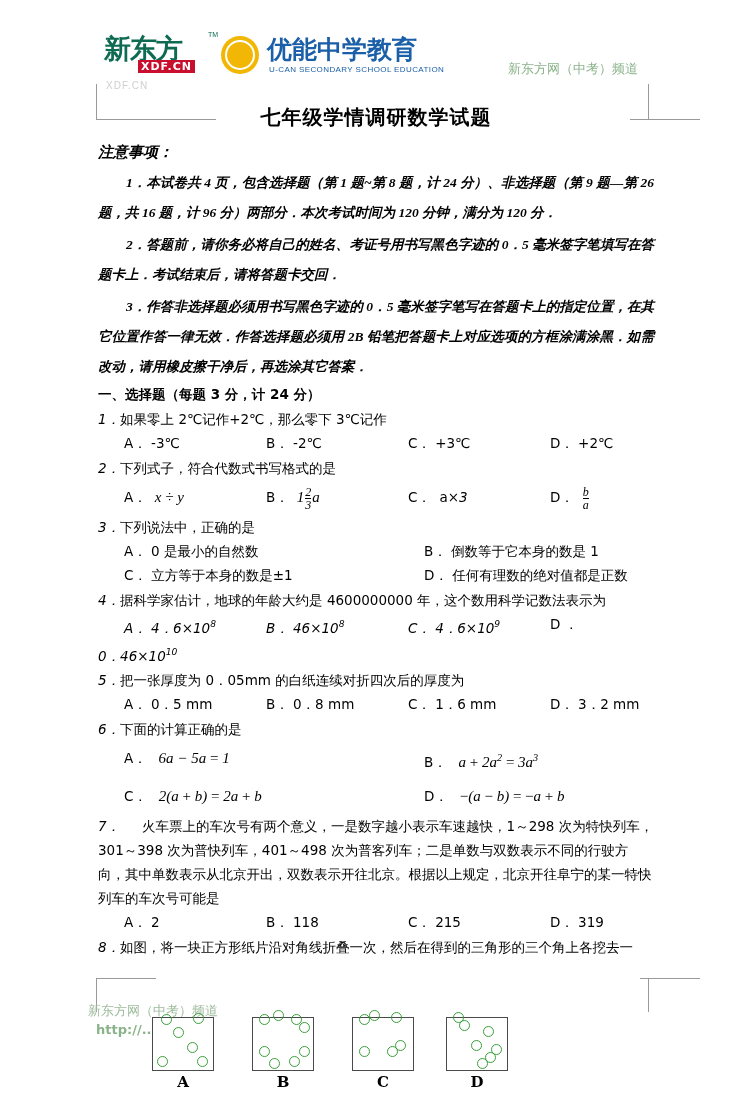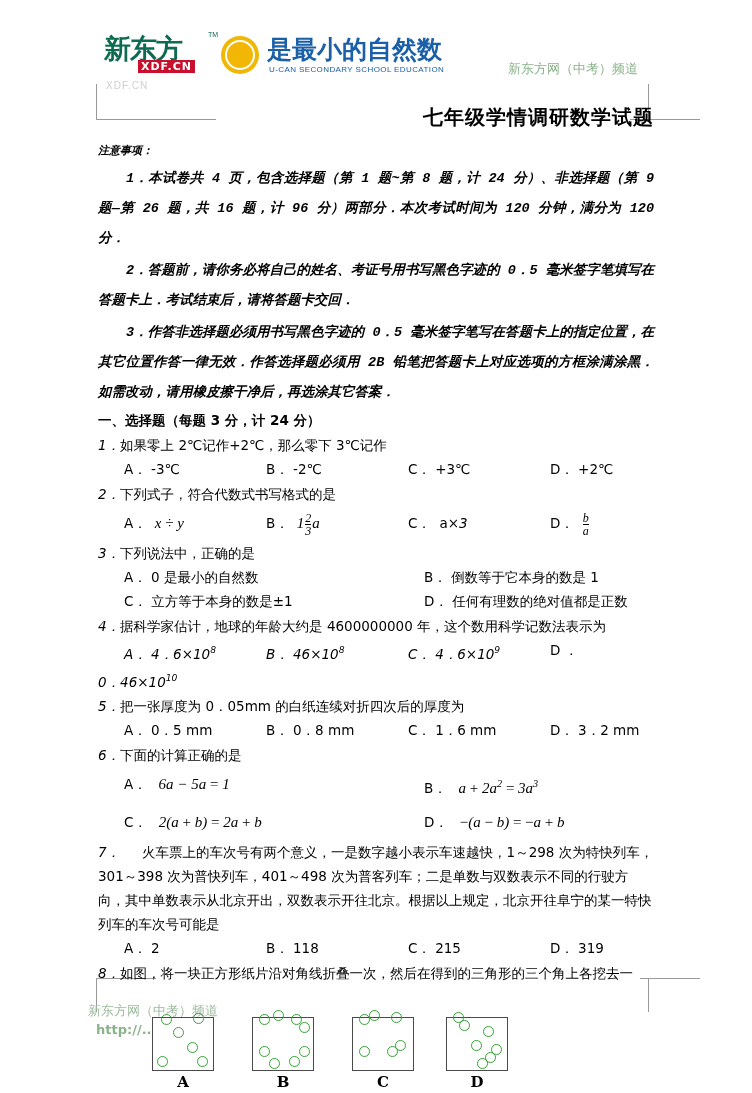--- a/index.html
+++ b/index.html
@@ -53,27 +53,27 @@
              line-height:28px; }
   .ucan-en { position:absolute; left:48px; top:33px; font-size:8px; color:#1a5fa8;
              letter-spacing:0.4px; font-family:"Liberation Sans",sans-serif;text-align:center; }
 
   .channel-top { position:absolute; left:508px; top:60px; font-size:13px;
                  color:#8bb38b; font-family:"DejaVu Sans",sans-serif; }
 
   
   .content { position:absolute; left:98px; top:104px; width:556px; }
 
-  .doc-title { text-align:right; font-size:20px; font-weight:bold;
+  .doc-title { text-align:center; font-size:20px; font-weight:bold;
                font-family:"DejaVu Sans",sans-serif; margin:0 0 12px 0; letter-spacing:1px; }
 
-  .notice-head { font-size:11px; font-weight:bold; font-style:italic;
+  .notice-head { font-size:15px; font-weight:bold; font-style:italic;
                  font-family:"DejaVu Sans",sans-serif; margin:0 0 6px 0; }
   .notice-p { font-size:13.5px; font-weight:bold; font-style:italic;
-              font-family:Liberation Mono, monospace; line-height:30px;
+              font-family:Liberation Serif, serif; line-height:30px;
               text-indent:28px; margin:0 0 2px 0; text-align:justify; }
 
   .sec-head { font-size:13.5px; font-weight:bold; font-family:"DejaVu Sans",sans-serif;
               margin:4px 0 3px 0; }
 
   .q { margin:0 0 1px 0; font-size:13.5px; font-family:"DejaVu Sans",sans-serif;
        line-height:24px; }
   .q-num { font-style:italic; }
   .q-stem { }
   .q-cont { padding-left:22px; line-height:24px; }
@@ -129,21 +129,21 @@
     <div class="xdf-logo">
       <div class="xdf-main">新东方</div>
       <div class="xdf-sub">XDF.CN</div>
       <div class="xdf-tm">TM</div>
       <div class="xdf-reflect">XDF.CN</div>
     </div>
     <div class="ucan-logo">
       <div class="ucan-badge">
         <div class="ucan-badge-in"></div>
       </div>
-      <div class="ucan-cn">是最小的自然数</div>
+      <div class="ucan-cn">优能中学教育</div>
       <div class="ucan-en">U-CAN SECONDARY SCHOOL EDUCATION</div>
     </div>
   </div>
 
   <div class="channel-top">新东方网（中考）频道</div>
 
   <div class="content">
 
     <div class="doc-title">七年级学情调研数学试题</div>
 

